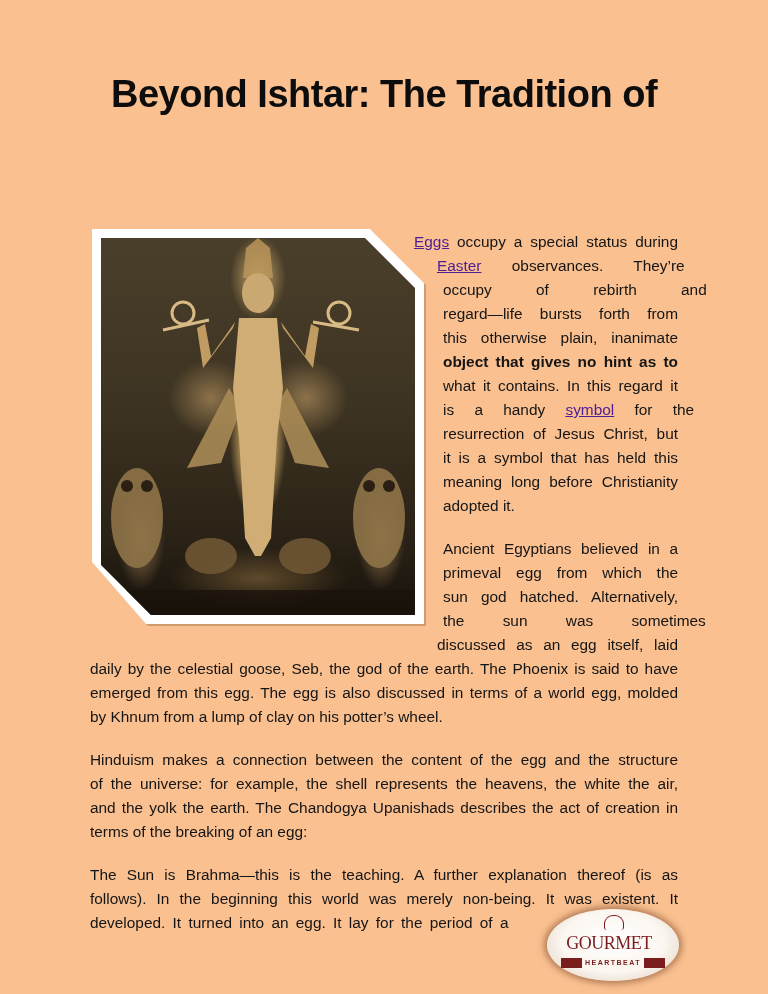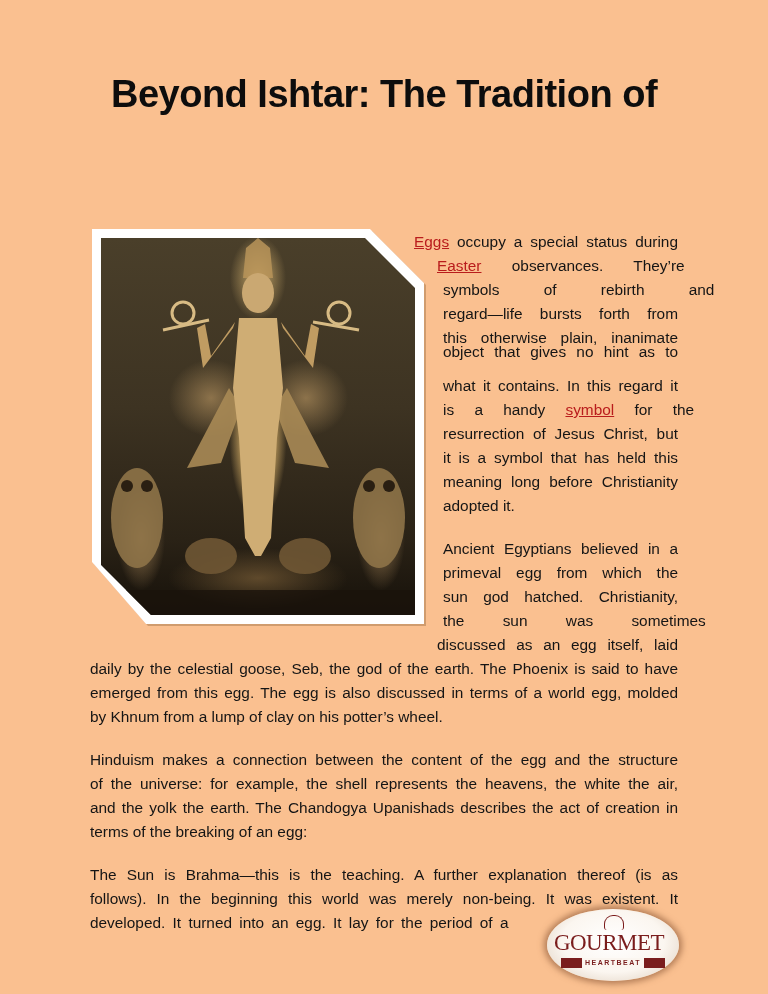--- a/index.html
+++ b/index.html
@@ -48,36 +48,36 @@
 
   .text {
     font-family: "Liberation Sans", sans-serif;
     font-size: 15.4px; line-height: 24.2px; color: #151515;
   }
   .line {
     position: absolute; white-space: nowrap;
     text-align: justify; text-align-last: justify;
   }
   .line.last { text-align-last: left; }
-  a.link { color: #b91c1c; text-decoration: underline; }
+  a.link { color: #4c1d95; text-decoration: underline; }
 
   .logo {
     position: absolute; left: 547px; top: 873px; width: 132px; height: 72px;
     border-radius: 50%;
     background: radial-gradient(ellipse at 50% 45%, #ffffff 0%, #fbf6f0 55%, #e9ddd0 80%, #a08070 100%);
     box-shadow: 0 0 6px 3px rgba(120,70,40,0.55);
   }
   .logo-hat {
     position: absolute; left: 57px; top: 6px; width: 18px; height: 14px;
     border: 1.5px solid #7a1a1a; border-bottom: none;
     border-radius: 9px 9px 3px 3px;
   }
   .logo-word {
     position: absolute; left: 0; right: 8px; top: 21px; text-align: center;
-    font-family: "Liberation Serif", serif; font-size: 23px; color: #7a1d1d;
+    font-family: "Liberation Serif", serif; font-size: 18px; color: #7a1d1d;
     letter-spacing: -0.5px; line-height: 26px;
   }
   .logo-bar {
     position: absolute; left: 14px; right: 14px; top: 49px; height: 10px;
     background: #7a1d1d; display: flex; align-items: center; justify-content: center;
   }
   .logo-sub {
     background: #fbf6f0; color: #7a1d1d; font-family: "Liberation Sans", sans-serif;
     font-weight: bold; font-size: 7px; letter-spacing: 1.5px; padding: 0 3px; line-height: 10px;
   }
@@ -124,34 +124,34 @@
       <ellipse cx="204" cy="318" rx="26" ry="18" fill="#6f5634" opacity="0.9"></ellipse>
 
       <rect x="0" y="352" width="314" height="25" fill="#1a130b" opacity="0.8"></rect>
     </svg>
   </div>
 
   <div class="text">
 
     <div class="line" style="left:414px; top:194px; width:264px;"><a class="link">Eggs</a> <span>occupy a special status during</span></div>
     <div class="line" style="left:437px; top:218px; width:241px; word-spacing:26px;"><a class="link">Easter</a> <span>observances.      They’re</span></div>
-    <div class="line" style="left:443px; top:242px; width:235px; word-spacing:40px;">symbols of rebirth and</div>
+    <div class="line" style="left:443px; top:242px; width:235px; word-spacing:40px;">occupy of rebirth and</div>
     <div class="line" style="left:443px; top:266px; width:235px;">regard—life bursts forth from</div>
     <div class="line" style="left:443px; top:290px; width:235px;">this otherwise plain, inanimate</div>
-    <div class="line" style="left:443px; top:304px; width:235px;">object that gives no hint as to</div>
+    <div class="line" style="left:443px; top:314px; width:235px;font-weight:bold;">object that gives no hint as to</div>
     <div class="line" style="left:443px; top:338px; width:235px;">what it contains. In this regard it</div>
     <div class="line" style="left:443px; top:362px; width:235px; word-spacing:16px;"><span>is a handy</span> <a class="link">symbol</a> <span>for the</span></div>
     <div class="line" style="left:443px; top:386px; width:235px;">resurrection of Jesus Christ, but</div>
     <div class="line" style="left:443px; top:410px; width:235px;">it is a symbol that has held this</div>
     <div class="line" style="left:443px; top:434px; width:235px;">meaning long before Christianity</div>
     <div class="line last" style="left:443px; top:458px; width:235px;">adopted it.</div>
 
     <div class="line" style="left:443px; top:501px; width:235px;">Ancient Egyptians believed in a</div>
     <div class="line" style="left:443px; top:525px; width:235px;">primeval egg from which the</div>
-    <div class="line" style="left:443px; top:549px; width:235px;">sun god hatched. Christianity,</div>
+    <div class="line" style="left:443px; top:549px; width:235px;">sun god hatched. Alternatively,</div>
     <div class="line" style="left:443px; top:573px; width:235px; word-spacing:34px;">the sun was sometimes</div>
     <div class="line" style="left:437px; top:597px; width:241px;">discussed as an egg itself, laid</div>
     <div class="line" style="left:90px; top:621px; width:588px;">daily by the celestial goose, Seb, the god of the earth. The Phoenix is said to have</div>
     <div class="line" style="left:90px; top:645px; width:588px;">emerged from this egg. The egg is also discussed in terms of a world egg, molded</div>
     <div class="line last" style="left:90px; top:669px; width:588px;">by Khnum from a lump of clay on his potter’s wheel.</div>
 
     <div class="line" style="left:90px; top:712px; width:588px;">Hinduism makes a connection between the content of the egg and the structure</div>
     <div class="line" style="left:90px; top:736px; width:588px;">of the universe: for example, the shell represents the heavens, the white the air,</div>
     <div class="line" style="left:90px; top:760px; width:588px;">and the yolk the earth. The Chandogya Upanishads describes the act of creation in</div>
     <div class="line last" style="left:90px; top:784px; width:588px;">terms of the breaking of an egg:</div>

